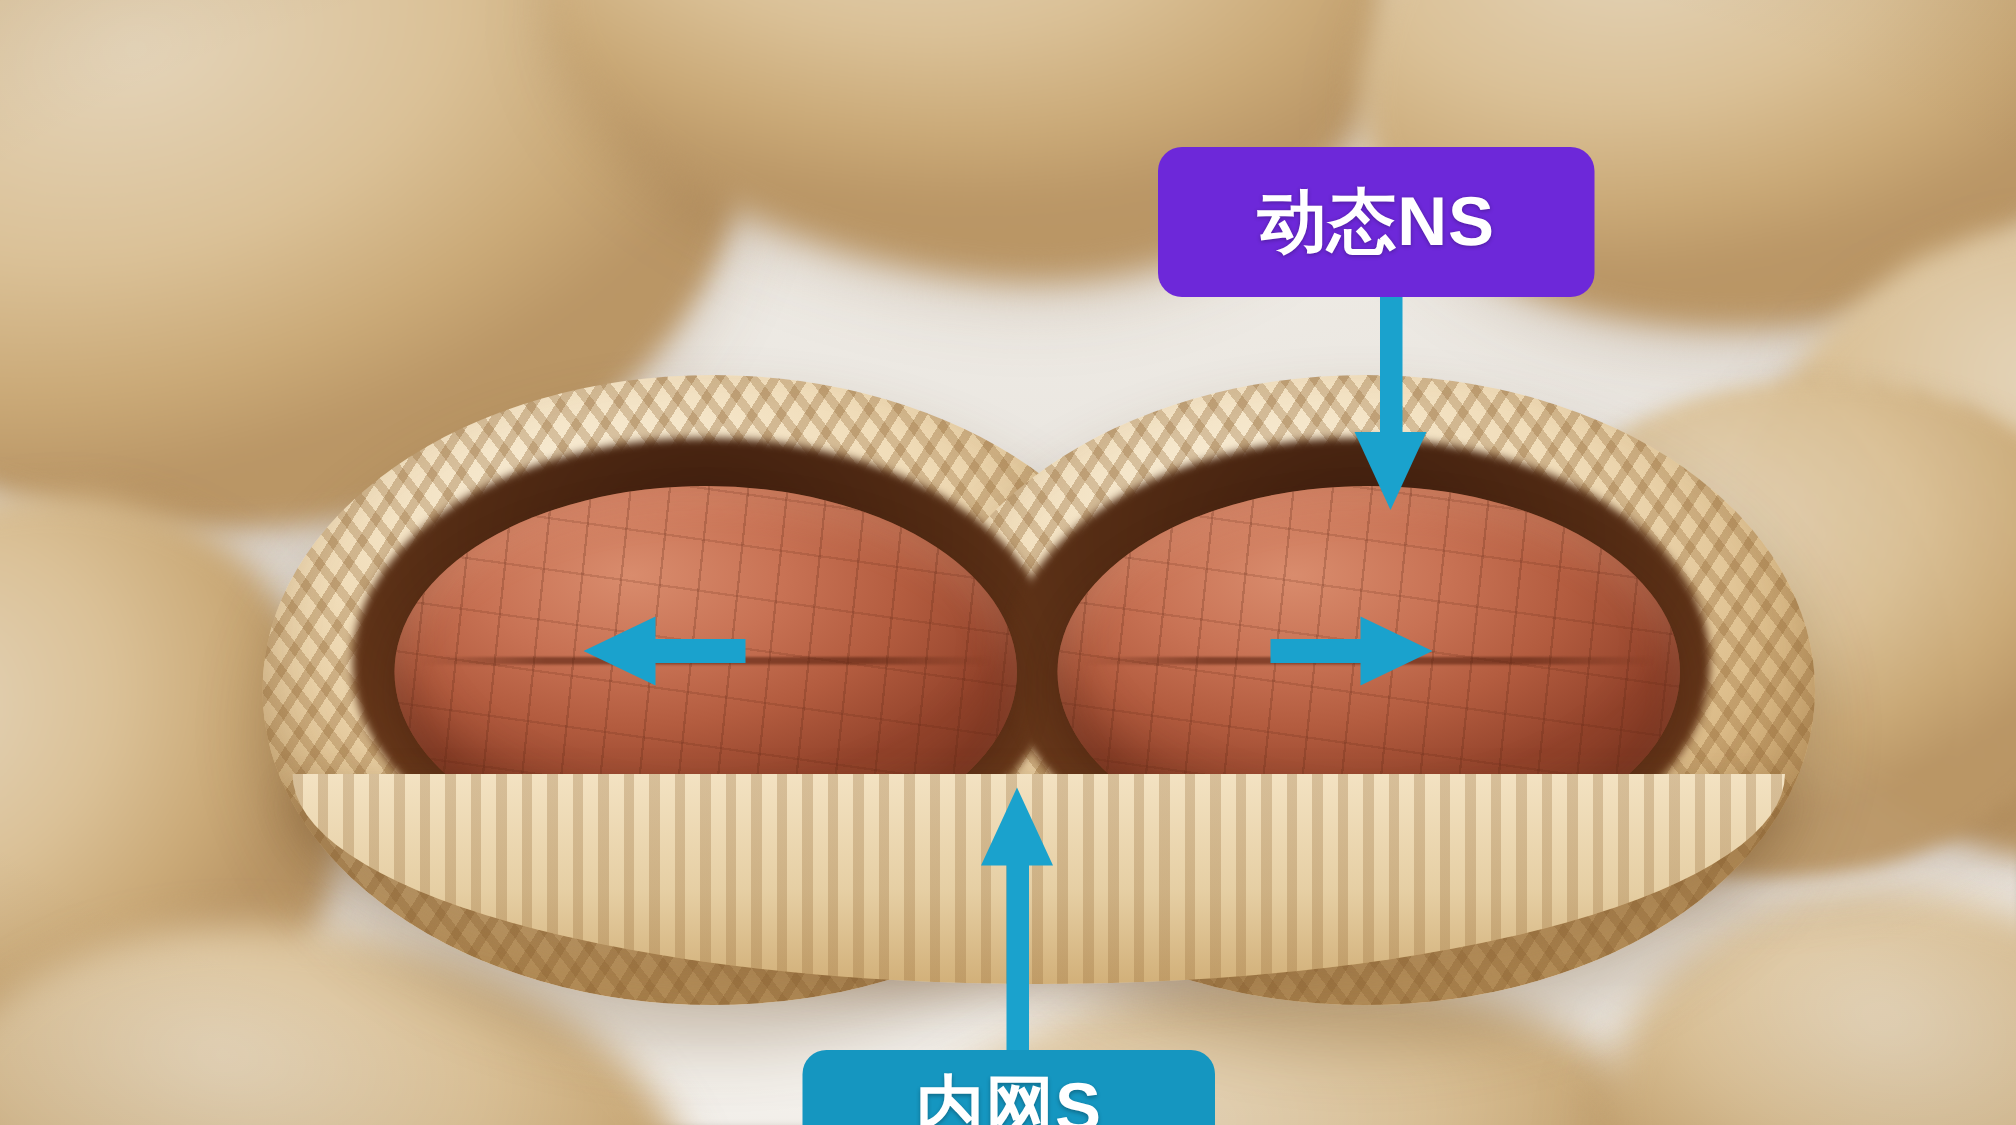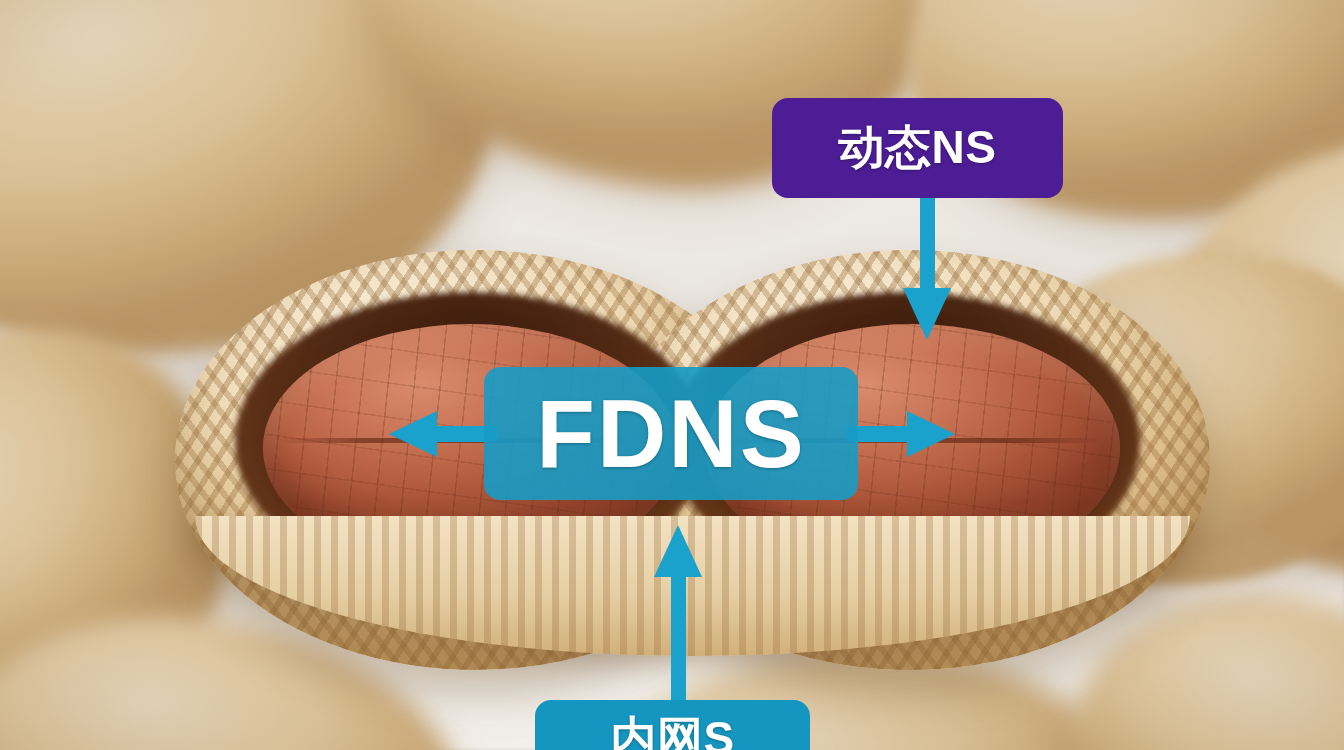--- a/index.html
+++ b/index.html
@@ -135,21 +135,21 @@
     display:flex;align-items:center;justify-content:center;
     border-radius:16px;
     color:#ffffff;
     font-weight:bold;
     letter-spacing:.5px;
     text-shadow:0 1px 3px rgba(0,0,0,.30);
     white-space:nowrap;
   }
   #callout-dynamic-ns{
     left:772px;top:98px;width:291px;height:100px;
-    background:#4c1d95;
+    background:#6d28d9;
     font-size:46px;
   }
   #callout-fdns{
     left:484px;top:367px;width:374px;height:133px;
     background:rgba(22,155,197,.90);
     font-size:96px;
     letter-spacing:2px;
   }
   #callout-intranet-s{
     left:535px;top:700px;width:275px;height:60px;
@@ -262,17 +262,16 @@
     <div class="shaft"></div>
   </div>
 
   <div class="arrow" id="arrow-right">
     <div class="shaft"></div>
     <div class="head"></div>
   </div>
 
   <div class="callout" id="callout-dynamic-ns">动态NS</div>
 
-  <div class="callout" id="callout-fdns">FDNS</div>
 
   <div class="callout" id="callout-intranet-s">内网S</div>
 
 </div>
 
 </body></html>

